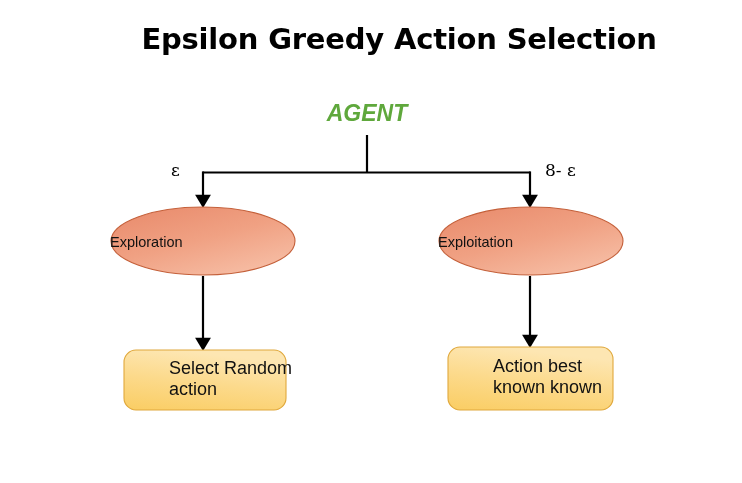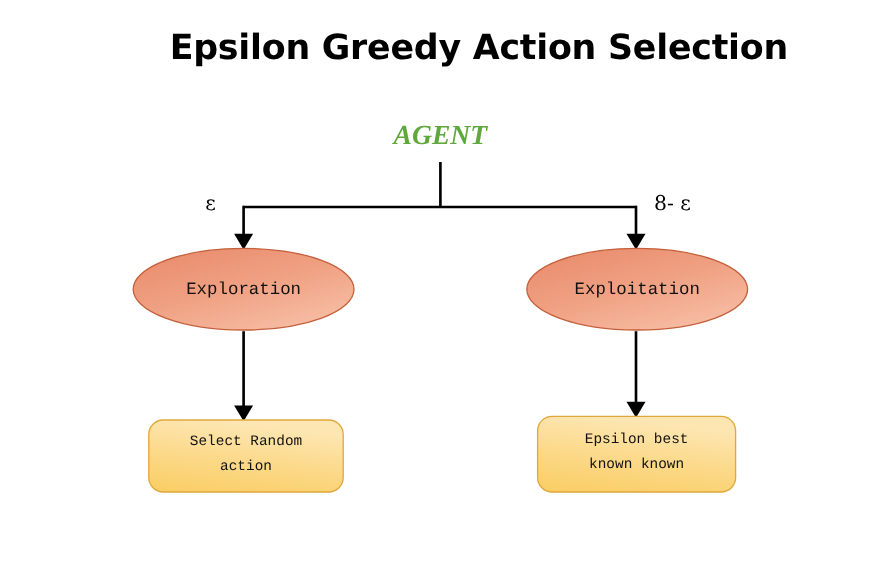--- a/index.html
+++ b/index.html
@@ -39,54 +39,54 @@
     color: #000000;
     white-space: nowrap;
     padding-left: 28px;
   }
   .agent-label {
     position: absolute;
     top: 100px;
     left: 287px;
     width: 160px;
     text-align: center;
-    font-family: Liberation Serif, serif;
+    font-family: Liberation Sans, sans-serif;
     font-size: 23px;
     font-weight: bold;
     font-style: italic;
     color: #5FA83C;
     white-space: nowrap;
   }
   .edge-label {
     position: absolute;
     font-family: "DejaVu Serif", "Liberation Serif", serif;
     font-size: 17px;
     color: #000000;
     white-space: nowrap;
   }
   .edge-label.left  { top: 160px; left: 171px; }
   .edge-label.right { top: 160px; left: 545px; }
 
   .node-text {
     position: absolute;
-    text-align: center;
-    font-family: Liberation Mono, monospace;
+    font-family: Liberation Sans, sans-serif;
     color: #111111;
     pointer-events: none;
   }
   .ellipse-text {
     font-size: 14.5px;
     line-height: 18px;
   }
   .ellipse-text.left  { left: 110px; top: 233px; width: 186px; }
   .ellipse-text.right { left: 438px; top: 233px; width: 186px; }
 
   .box-text {
-    font-size: 12px;
+    font-size: 18px;
     line-height: 21px;
+    padding-left: 45px;
   }
   .box-text.left  { left: 124px; top: 358px; width: 162px; }
   .box-text.right { left: 448px; top: 356px; width: 165px; }
 </style>
 </head>
 <body>
 
 <div id="canvas">
 
   <div class="page-title">Epsilon Greedy Action Selection</div>
@@ -138,17 +138,17 @@
   <div class="node-text ellipse-text left">Exploration</div>
 
   <div class="node-text ellipse-text right">Exploitation</div>
 
   <div class="node-text box-text left">
     <div>Select Random</div>
     <div>action</div>
   </div>
 
   <div class="node-text box-text right">
-    <div>Epsilon best</div>
+    <div>Action best</div>
     <div>known known</div>
   </div>
 
 </div>
 
 </body></html>

